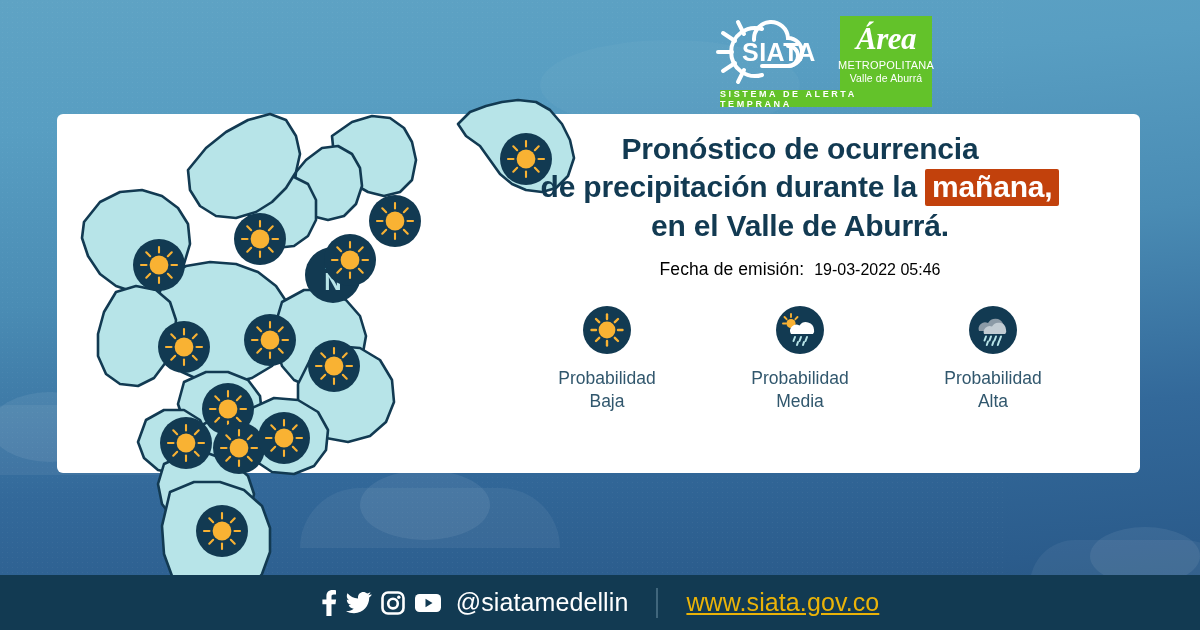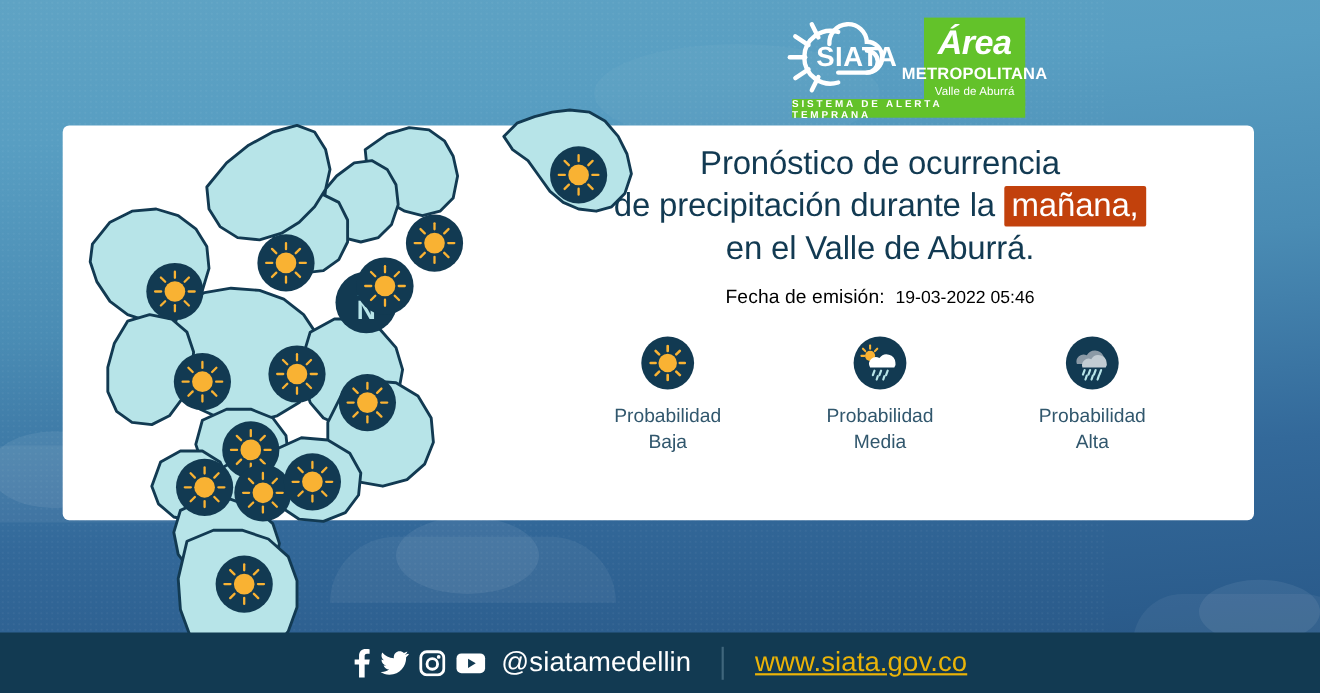--- a/index.html
+++ b/index.html
@@ -40,44 +40,44 @@
   .logos{position:absolute;right:72px;top:16px;display:flex;align-items:flex-start;gap:10px;}
   .siata-logo{position:relative;width:120px;height:72px;}
   .siata-word{
     position:absolute;left:32px;top:22px;color:#fff;font-size:25px;font-weight:bold;
     letter-spacing:.5px;
   }
   .am-logo{
     width:92px;height:80px;background:#63c22a;position:relative;
     display:flex;flex-direction:column;align-items:center;justify-content:flex-start;
   }
-  .am-script{color:#fff;font-family:Liberation Sans, sans-serif;font-style:italic;font-size:31px;
+  .am-script{color:#fff;font-family:Liberation Serif, serif;font-style:italic;font-size:31px;
     font-weight:bold;line-height:1;margin-top:7px;letter-spacing:-.5px;}
-  .am-sub1{color:#fff;font-size:15px;font-weight:bold;letter-spacing:.2px;margin-top:5px;}
+  .am-sub1{color:#fff;font-size:11px;font-weight:normal;letter-spacing:.2px;margin-top:5px;}
   .am-sub2{color:#fff;font-size:10.5px;letter-spacing:.1px;margin-top:1px;}
   .green-bar{
     position:absolute;right:72px;top:90px;width:212px;height:17px;background:#63c22a;
     display:flex;align-items:center;justify-content:center;
   }
   .green-bar span{color:#fff;font-size:9px;font-weight:bold;letter-spacing:2.6px;}
 
   
   .card{
     position:absolute;left:57px;top:114px;width:1083px;height:359px;
     background:#fff;border-radius:6px;
   }
 
   
   .map-wrap{position:absolute;left:60px;top:40px;width:360px;height:545px;}
   .map-wrap svg{display:block;overflow:visible;}
 
   
   .panel{position:absolute;left:470px;top:130px;width:660px;}
   .headline{
-    text-align:center;color:#123a52;font-weight:normal;font-size:30px;line-height:1.28;
+    text-align:center;color:#123a52;font-weight:bold;font-size:30px;line-height:1.28;
     letter-spacing:-.2px;
   }
   .hl-line{display:block;}
   .hl-hi{background:#c2410c;color:#fff;padding:1px 7px 3px 7px;border-radius:2px;}
   .emitted{
     margin-top:14px;text-align:center;color:#000000;font-size:17.5px;
   }
   .emitted .label{letter-spacing:.1px;}
   .emitted .value{font-size:16px;margin-left:5px;}
 

